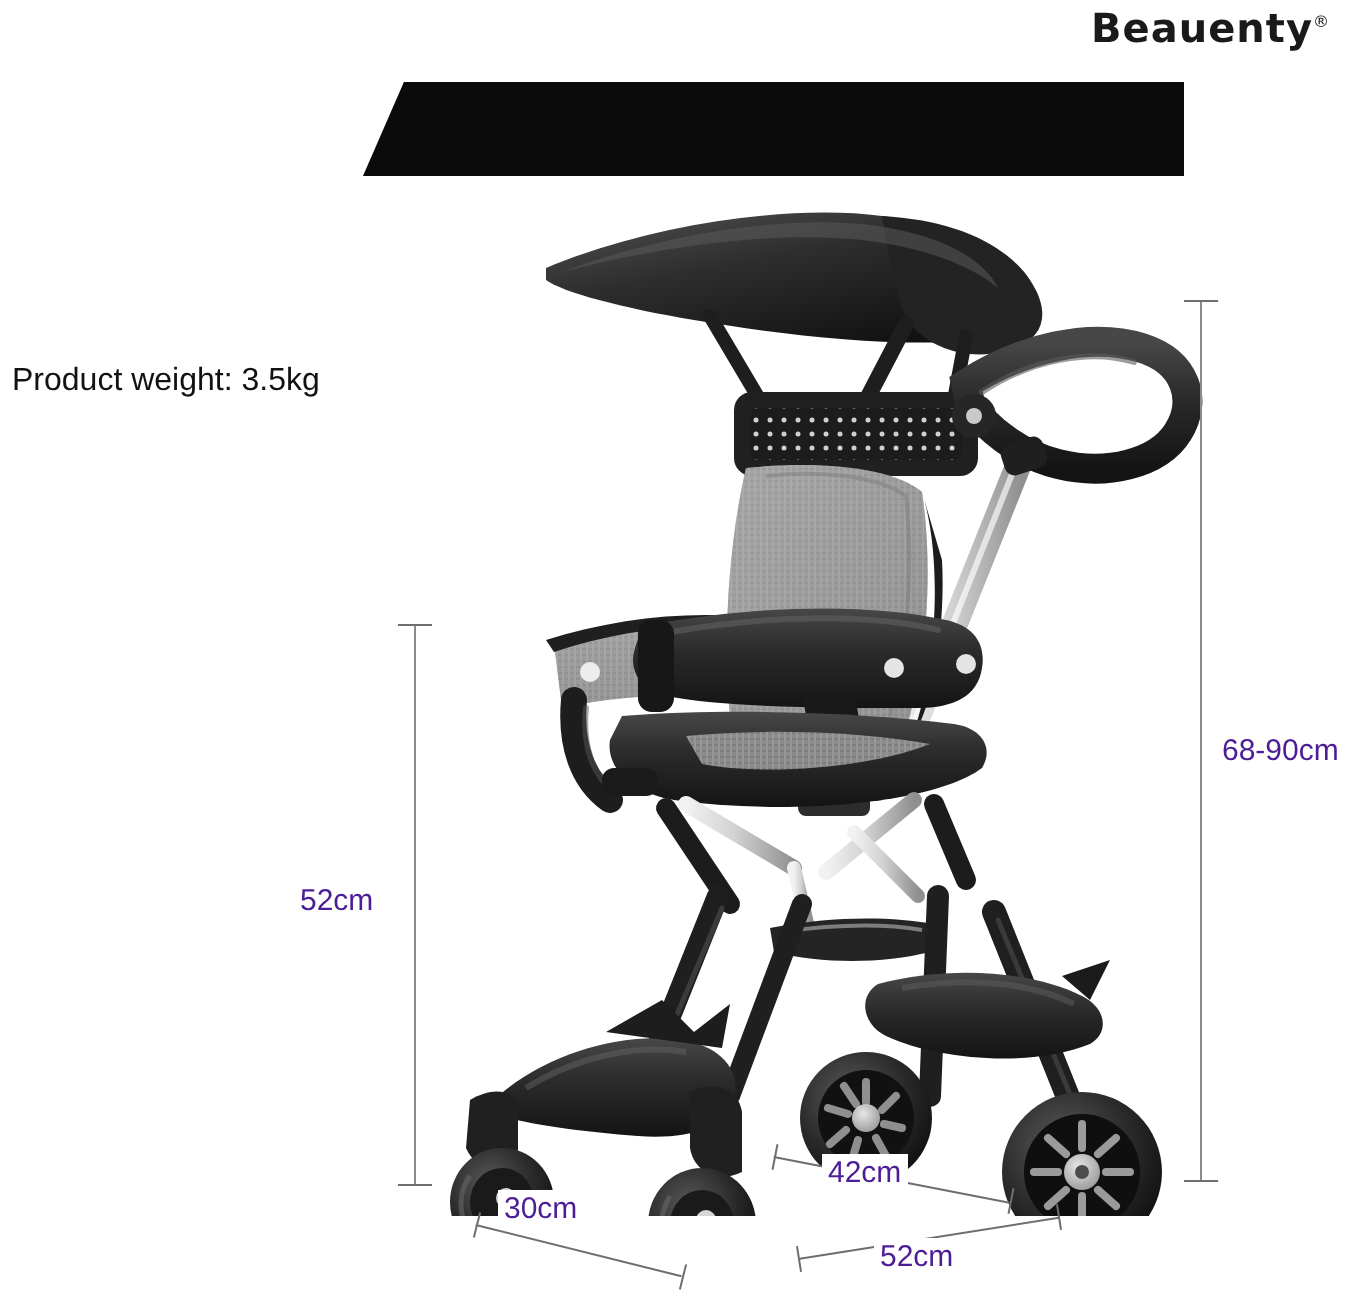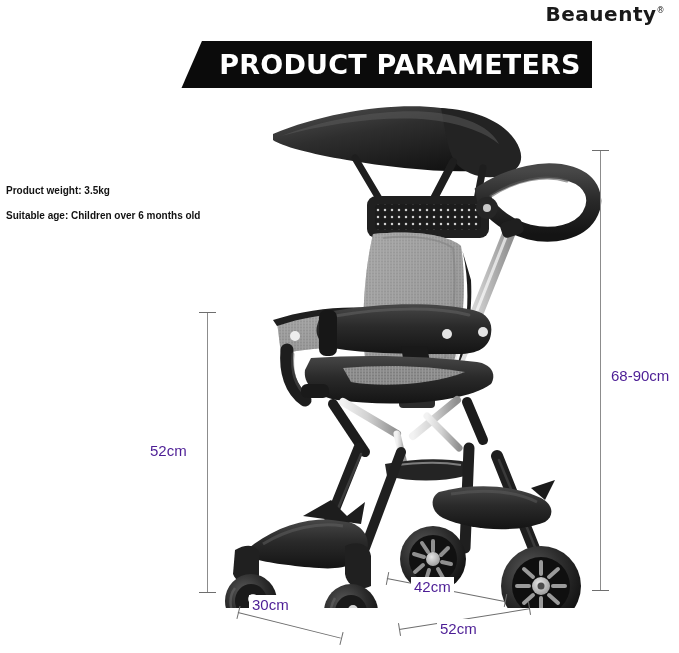--- a/index.html
+++ b/index.html
@@ -93,25 +93,24 @@
   }
 
   
   #spec-list {
     position: absolute;
     left: 6px;
     top: 178px;
     width: 330px;
   }
   #spec-list .spec-line {
-    font-size: 10px;
+    font-size: 16px;
     color: #121212;
     line-height: 25px;
     white-space: nowrap;
-    font-weight: bold;
   }
 
   
   .dim-label {
     position: absolute;
     font-size: 15px;
     color: #4c1d95;
     white-space: nowrap;
     background: #ffffff;
     padding: 1px 3px;
@@ -156,27 +155,25 @@
 <body>
 
 <div id="page">
 
   <div id="brand-logo">
     <span>Beauenty</span><span class="reg">®</span>
   </div>
 
   <div id="header-banner">
     <div id="banner-black"></div>
-    <div id="banner-title">PRODUCT PARAMETERS</div>
     <div id="banner-white"></div>
   </div>
 
   <div id="spec-list">
     <div class="spec-line">Product weight: 3.5kg</div>
-    <div class="spec-line">Suitable age: Children over 6 months old</div>
   </div>
 
   <div id="product-image">
     <svg viewBox="0 0 400 512" width="400" height="512" xmlns="http://www.w3.org/2000/svg">
       <defs>
         <linearGradient id="gBlack" x1="0" y1="0" x2="0" y2="1">
           <stop offset="0" stop-color="#474747"></stop>
           <stop offset="0.45" stop-color="#2a2a2a"></stop>
           <stop offset="1" stop-color="#141414"></stop>
         </linearGradient>

